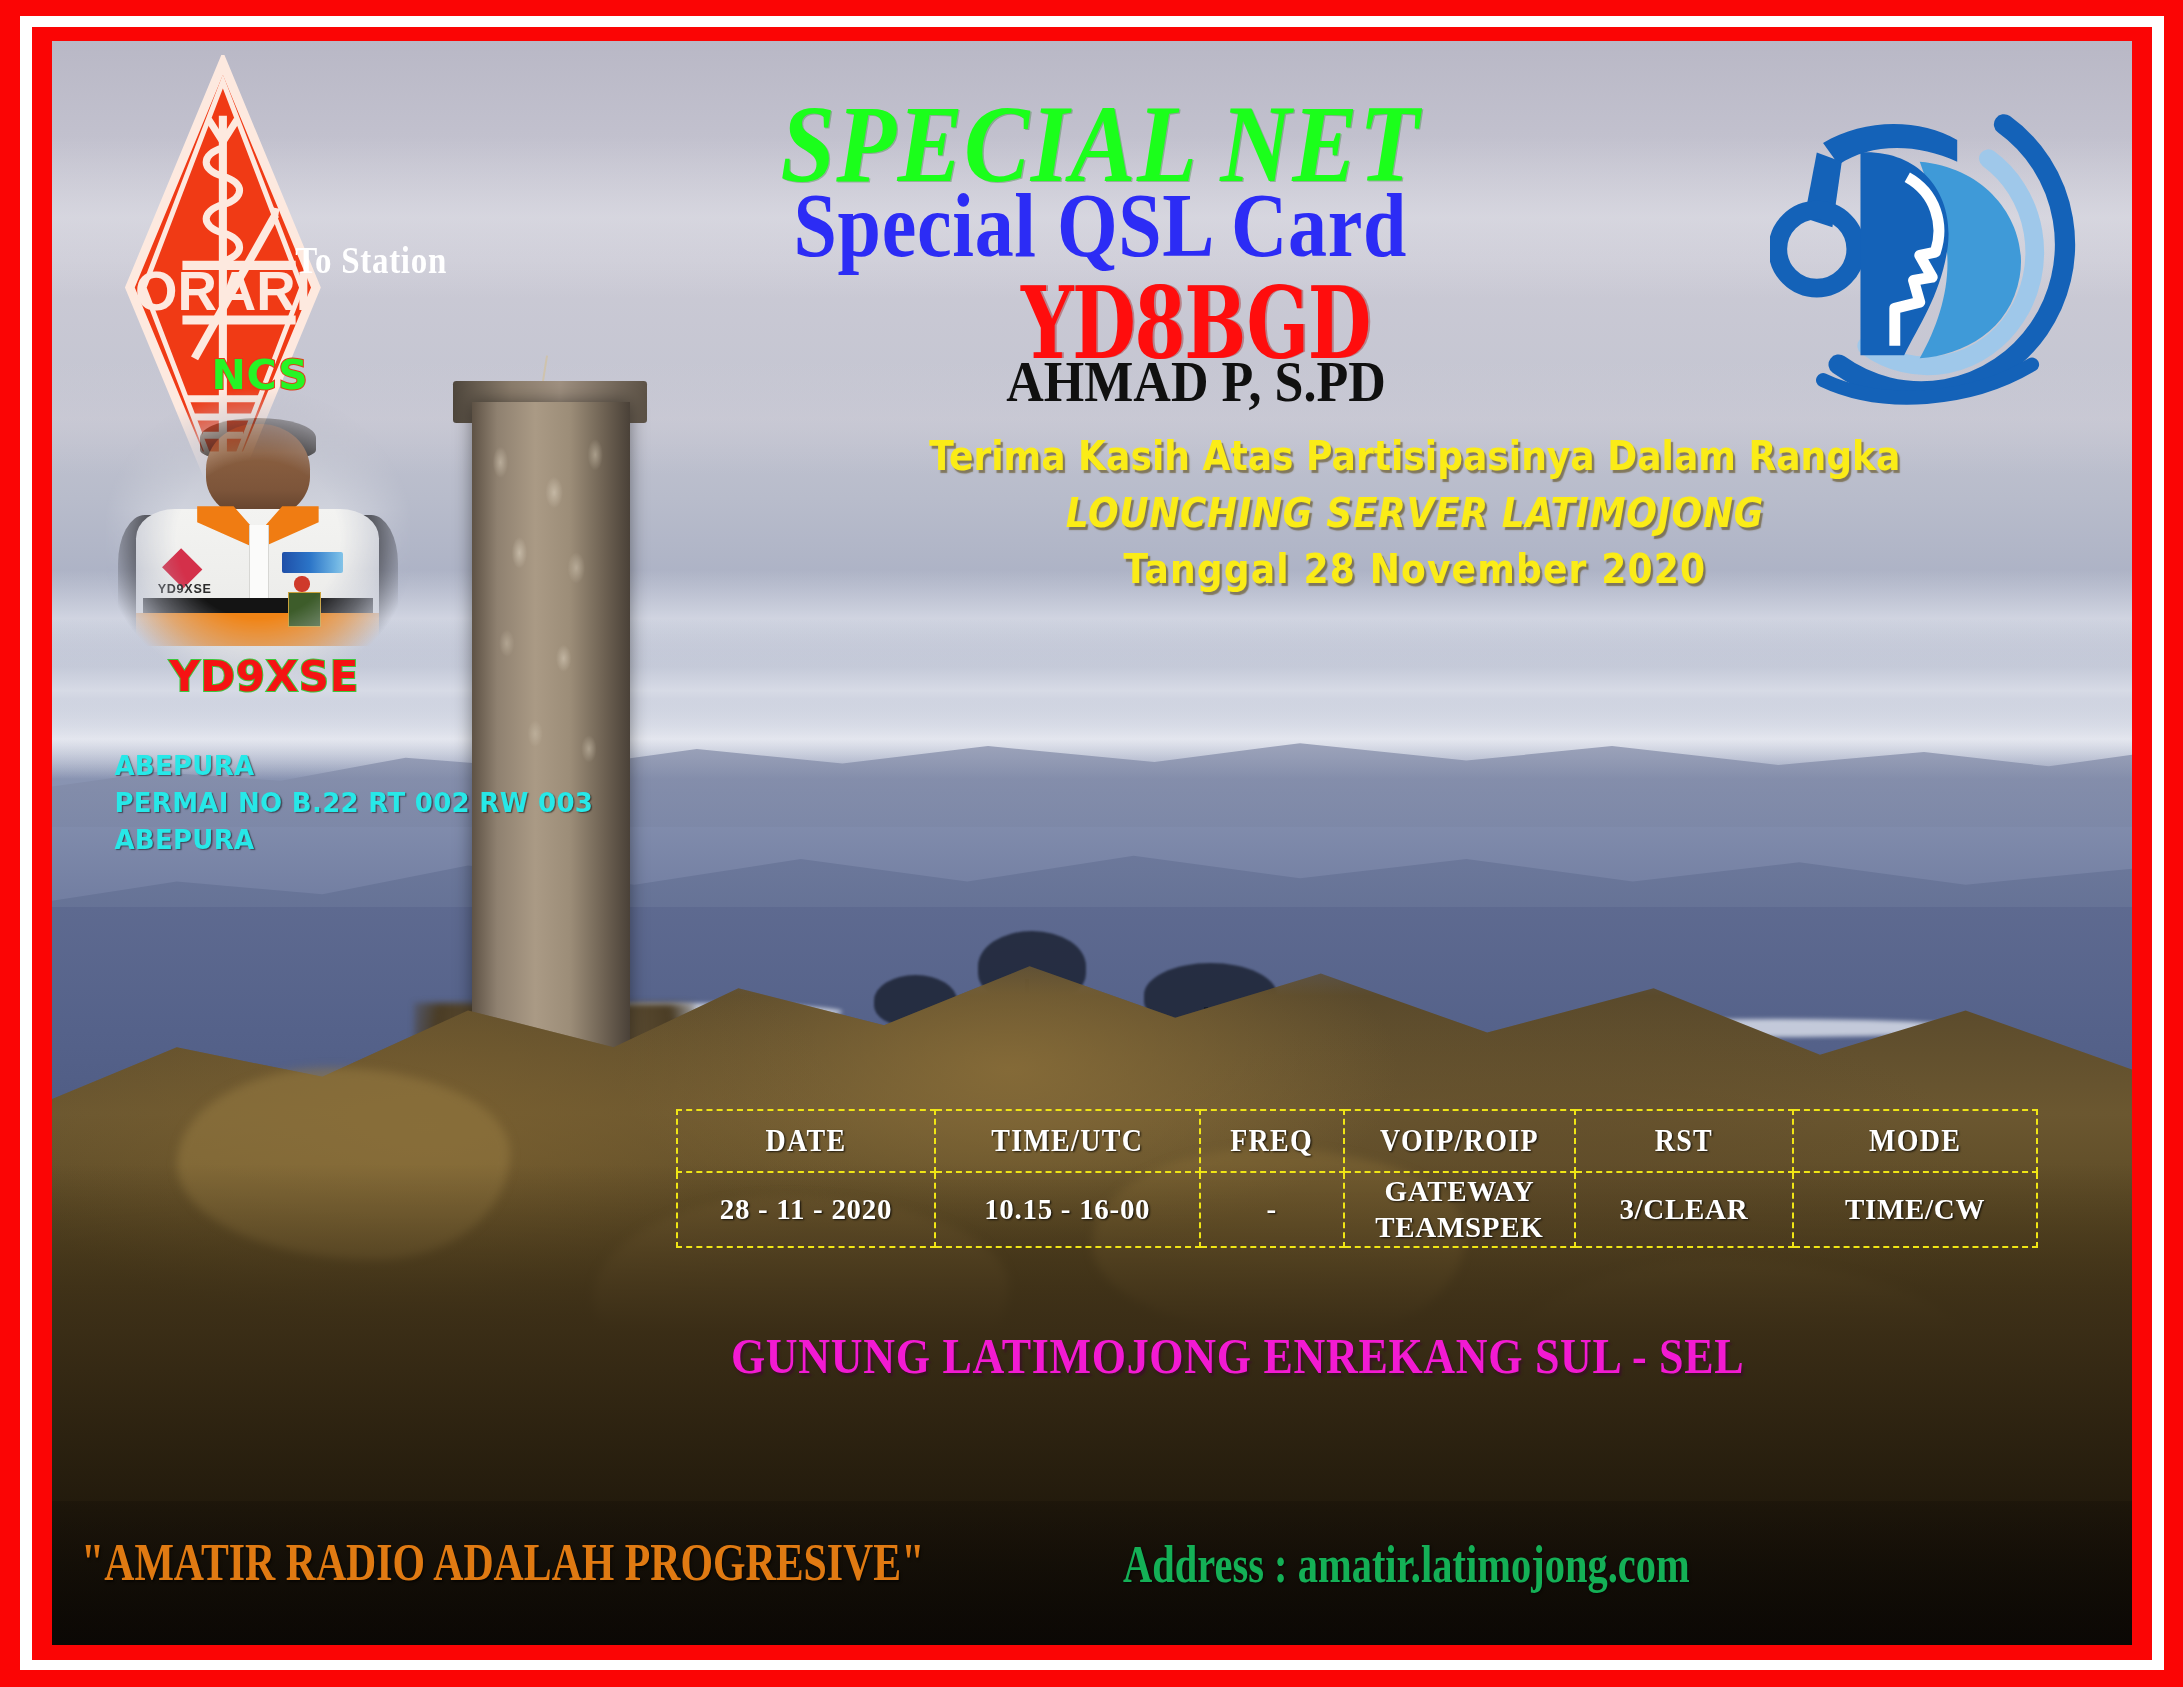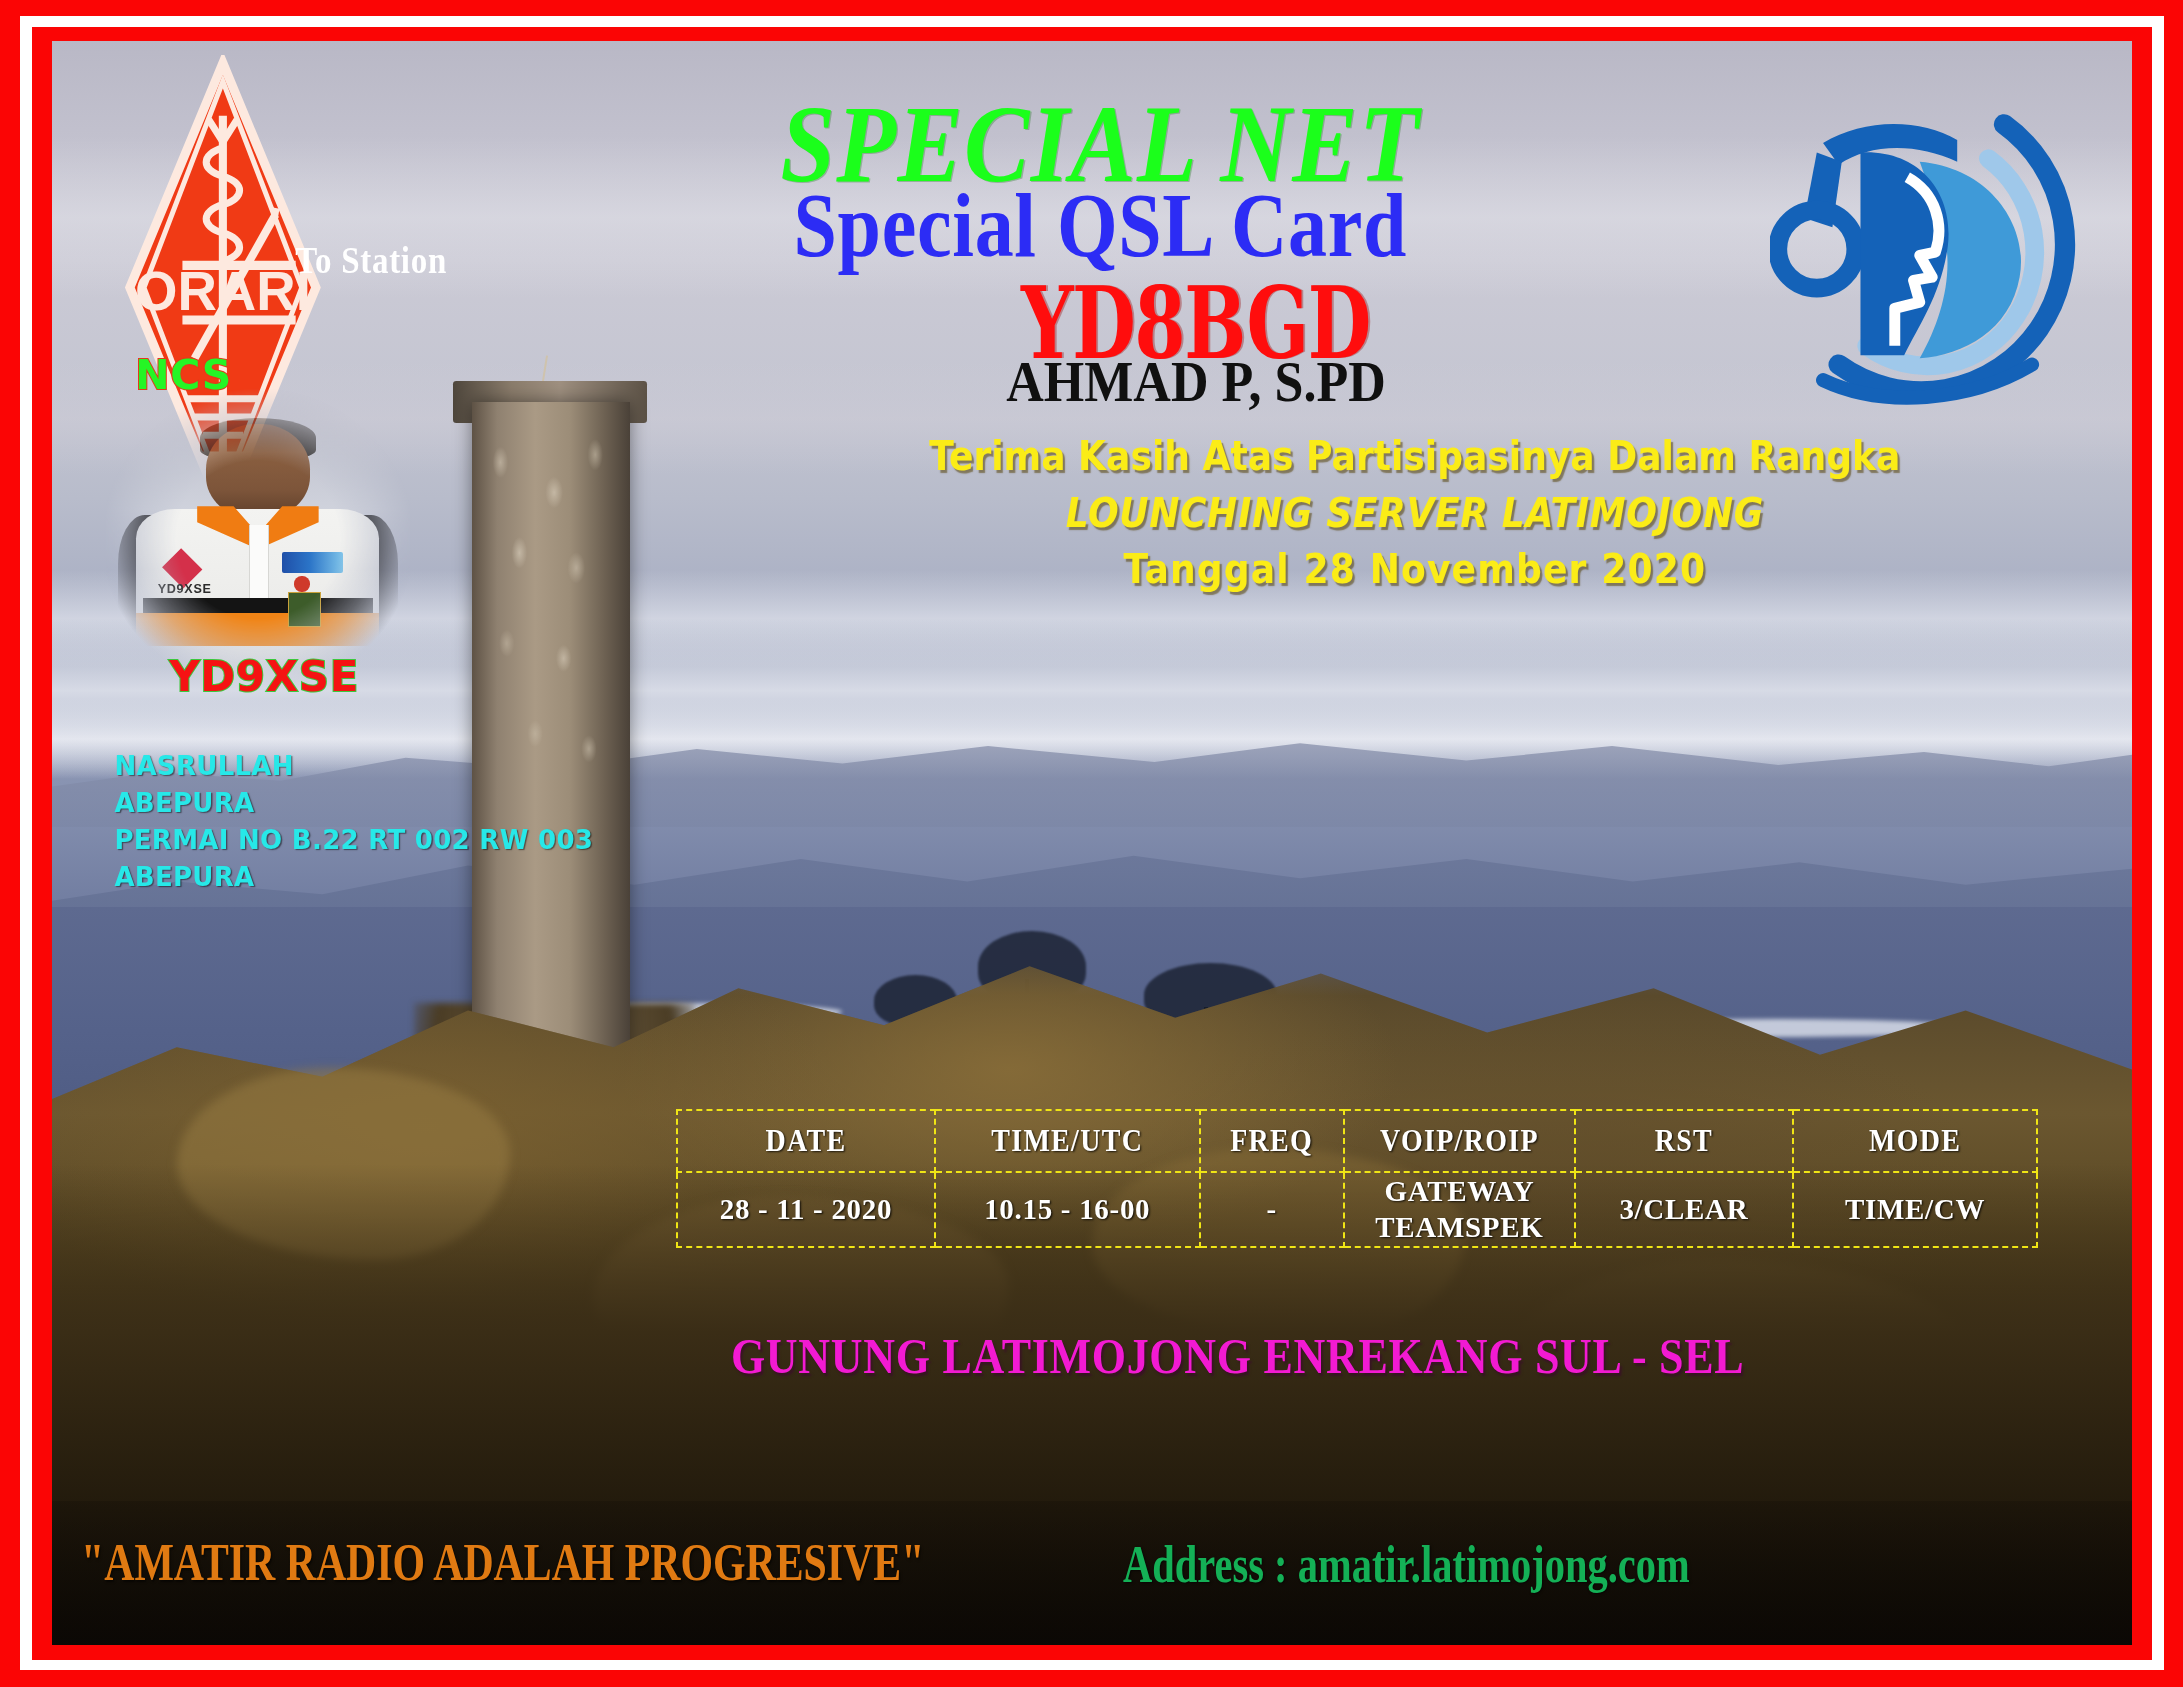--- a/index.html
+++ b/index.html
@@ -103,21 +103,21 @@
      letter-spacing:0px;transform:scaleY(1.1);transform-origin:top center;}
 
   .yl{position:absolute;width:62%;left:34.5%;text-align:center;color:#fbec17;
       font-family:"DejaVu Sans",sans-serif;font-weight:bold;
       text-shadow:2.6px 2.6px 1.3px rgba(80,60,0,.55);transform:scaleX(.88);transform-origin:center top;}
   .yl1{top:24.4%;font-size:41px;}
   .yl2{top:27.9%;font-size:41px;font-style:italic;letter-spacing:0.7px;}
   .yl3{top:31.4%;font-size:41px;letter-spacing:1.3px;}
 
   
-  .ncs{position:absolute;left:4.0%;top:19.3%;width:12%;text-align:left;
+  .ncs{position:absolute;left:4.0%;top:19.3%;width:12%;text-align:center;
      font-family:"DejaVu Sans",sans-serif;font-weight:bold;font-size:41px;color:#25f525;
      -webkit-text-stroke:2px #e23a1a;paint-order:stroke fill;letter-spacing:0.7px;}
   .avatar{position:absolute;left:2.6%;top:21.6%;width:14.6%;height:19%;}
   .avwrap{position:absolute;left:0;top:0;width:100%;height:100%;overflow:hidden;
      -webkit-mask-image:radial-gradient(ellipse 56% 54% at 50% 50%, #000 48%, rgba(0,0,0,.55) 70%, rgba(0,0,0,0) 92%);
      mask-image:radial-gradient(ellipse 56% 54% at 50% 50%, #000 48%, rgba(0,0,0,.55) 70%, rgba(0,0,0,0) 92%);}
   .av-bg{position:absolute;inset:0;background:linear-gradient(180deg,#b9bac6 0%,#cfd2dc 40%,#9aa3bb 75%,#6b7794 100%);}
   .av-head{position:absolute;left:33%;top:12%;width:34%;height:31%;border-radius:48% 48% 44% 44%;
      background:linear-gradient(180deg,#6f4a33 0%,#8a5f40 30%,#7d553a 70%,#5e3f2b 100%);}
   .av-hair{position:absolute;left:31%;top:10%;width:38%;height:13%;border-radius:50% 50% 20% 20%;
@@ -280,21 +280,20 @@
           <div class="av-badge"></div>
           <div class="av-emb"></div>
           <div class="av-idclip"></div>
           <div class="av-id"></div>
           <div class="av-call">YD9XSE</div>
         </div>
       </div>
       <div class="yd9xse">YD9XSE</div>
 
       <div class="addr">
-        <div>NASRULLAH</div>
         <div>ABEPURA</div>
         <div>PERMAI NO B.22 RT 002 RW 003</div>
         <div>ABEPURA</div>
       </div>
 
       <table class="qso">
         <thead>
           <tr>
             <th class="c-date">DATE</th>
             <th class="c-time">TIME/UTC</th>

